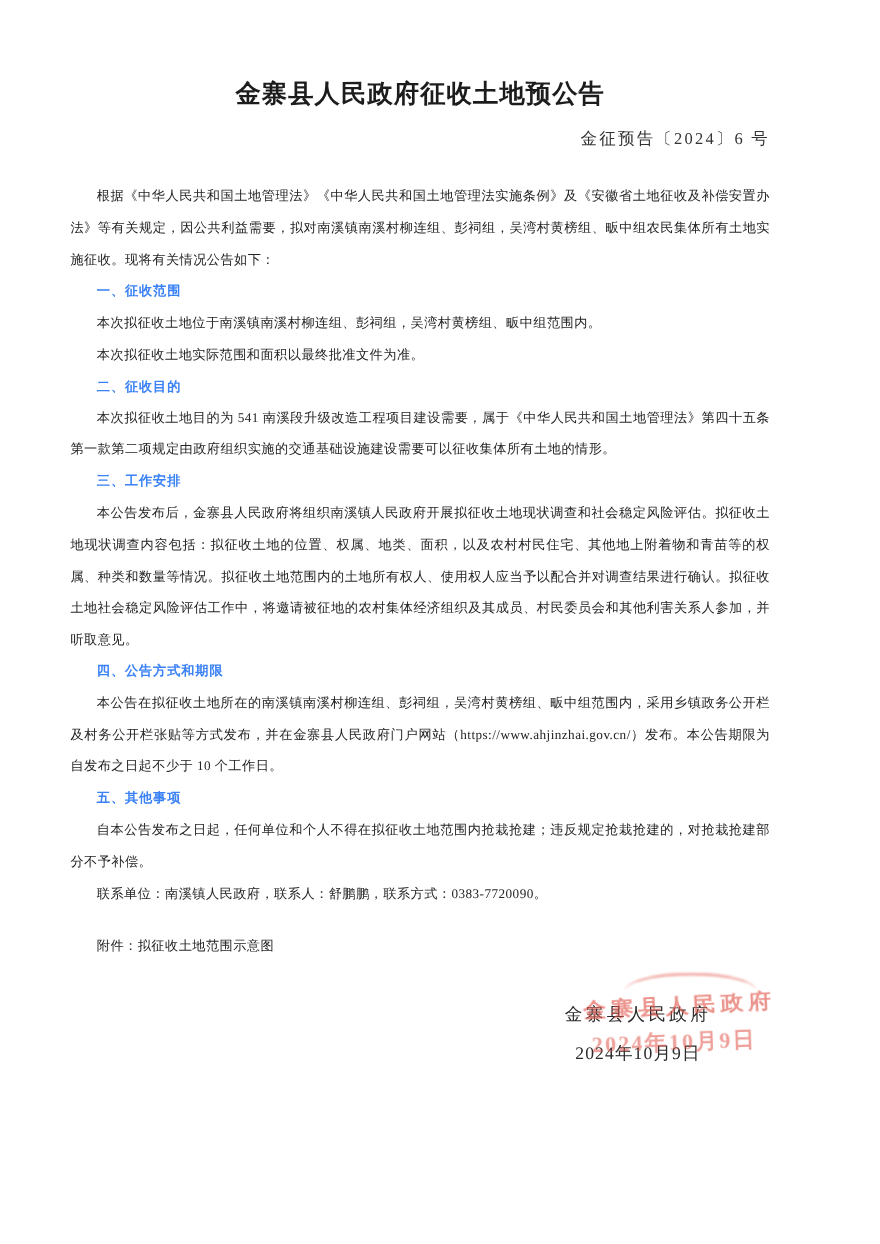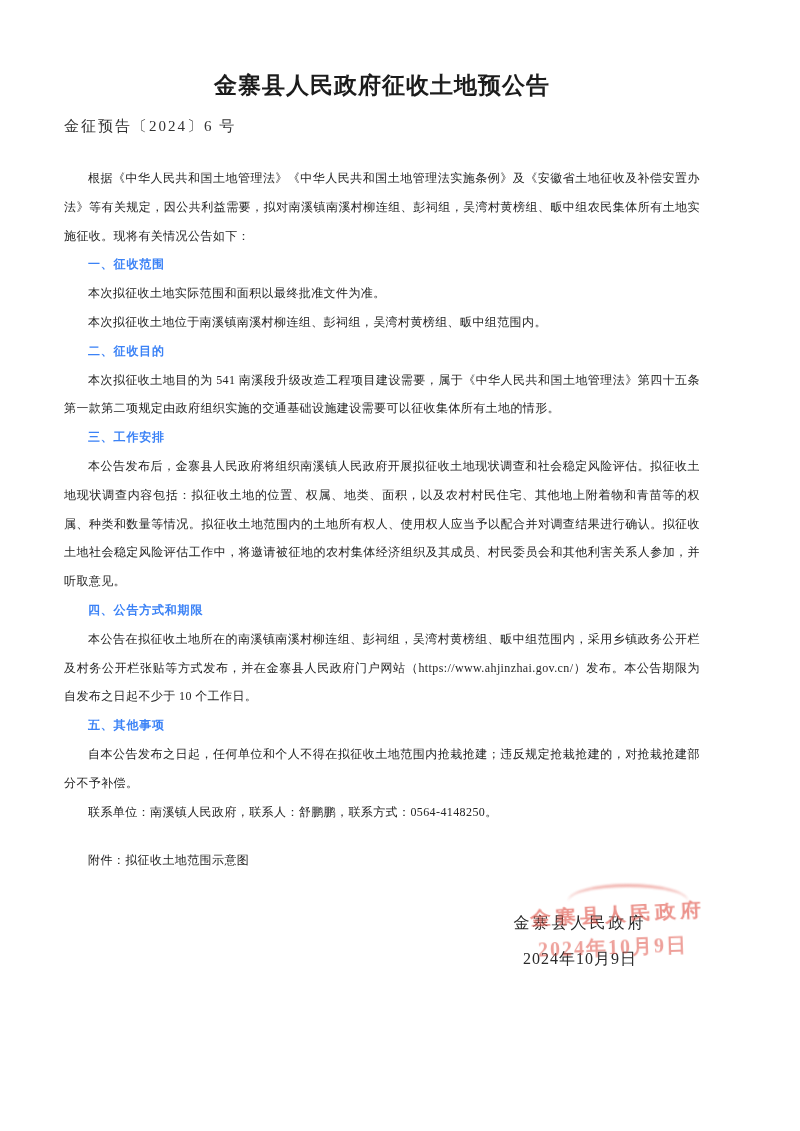--- a/index.html
+++ b/index.html
@@ -22,21 +22,21 @@
   .doc-title {
     margin: 0 0 16px 0;
     text-align: center;
     font-size: 23px;
     font-weight: bold;
     letter-spacing: 1px;
     color: #1c1c1c;
     font-family: "Liberation Serif", "DejaVu Serif", serif;
   }
   .doc-number {
-    text-align: left;
+    text-align: right;
     font-size: 15px;
     letter-spacing: 2px;
     color: #333333;
     margin: 0 0 28px 0;
   }
   .para, .heading, .attachment-line {
     margin: 0;
     font-size: 12px;
     line-height: 28.8px;
     text-indent: 2em;
@@ -111,31 +111,31 @@
 <body>
 
 <div class="page">
   <div class="doc">
 
     <h1 class="doc-title">金寨县人民政府征收土地预公告</h1>
     <div class="doc-number">金征预告〔2024〕6 号</div>
 
     <p class="para">根据《中华人民共和国土地管理法》《中华人民共和国土地管理法实施条例》及《安徽省土地征收及补偿安置办法》等有关规定，因公共利益需要，拟对南溪镇南溪村柳连组、彭祠组，吴湾村黄榜组、畈中组农民集体所有土地实施征收。现将有关情况公告如下：</p>
     <p class="heading">一、征收范围</p>
+    <p class="para">本次拟征收土地位于南溪镇南溪村柳连组、彭祠组，吴湾村黄榜组、畈中组范围内。</p>
     <p class="para">本次拟征收土地实际范围和面积以最终批准文件为准。</p>
-    <p class="para">本次拟征收土地位于南溪镇南溪村柳连组、彭祠组，吴湾村黄榜组、畈中组范围内。</p>
     <p class="heading">二、征收目的</p>
     <p class="para">本次拟征收土地目的为 541 南溪段升级改造工程项目建设需要，属于《中华人民共和国土地管理法》第四十五条第一款第二项规定由政府组织实施的交通基础设施建设需要可以征收集体所有土地的情形。</p>
     <p class="heading">三、工作安排</p>
     <p class="para">本公告发布后，金寨县人民政府将组织南溪镇人民政府开展拟征收土地现状调查和社会稳定风险评估。拟征收土地现状调查内容包括：拟征收土地的位置、权属、地类、面积，以及农村村民住宅、其他地上附着物和青苗等的权属、种类和数量等情况。拟征收土地范围内的土地所有权人、使用权人应当予以配合并对调查结果进行确认。拟征收土地社会稳定风险评估工作中，将邀请被征地的农村集体经济组织及其成员、村民委员会和其他利害关系人参加，并听取意见。</p>
     <p class="heading">四、公告方式和期限</p>
     <p class="para">本公告在拟征收土地所在的南溪镇南溪村柳连组、彭祠组，吴湾村黄榜组、畈中组范围内，采用乡镇政务公开栏及村务公开栏张贴等方式发布，并在金寨县人民政府门户网站（https://www.ahjinzhai.gov.cn/）发布。本公告期限为自发布之日起不少于 10 个工作日。</p>
     <p class="heading">五、其他事项</p>
     <p class="para">自本公告发布之日起，任何单位和个人不得在拟征收土地范围内抢栽抢建；违反规定抢栽抢建的，对抢栽抢建部分不予补偿。</p>
-    <p class="para">联系单位：南溪镇人民政府，联系人：舒鹏鹏，联系方式：0564-4148250。</p>
+    <p class="para">联系单位：南溪镇人民政府，联系人：舒鹏鹏，联系方式：0383-7720090。</p>
 
     <p class="attachment-line">附件：拟征收土地范围示意图</p>
   </div>
 
   <div class="signature">
     <div class="sig-issuer">金寨县人民政府</div>
     <div class="sig-date">2024年10月9日</div>
   </div>
 
   <div class="seal" aria-hidden="true">

